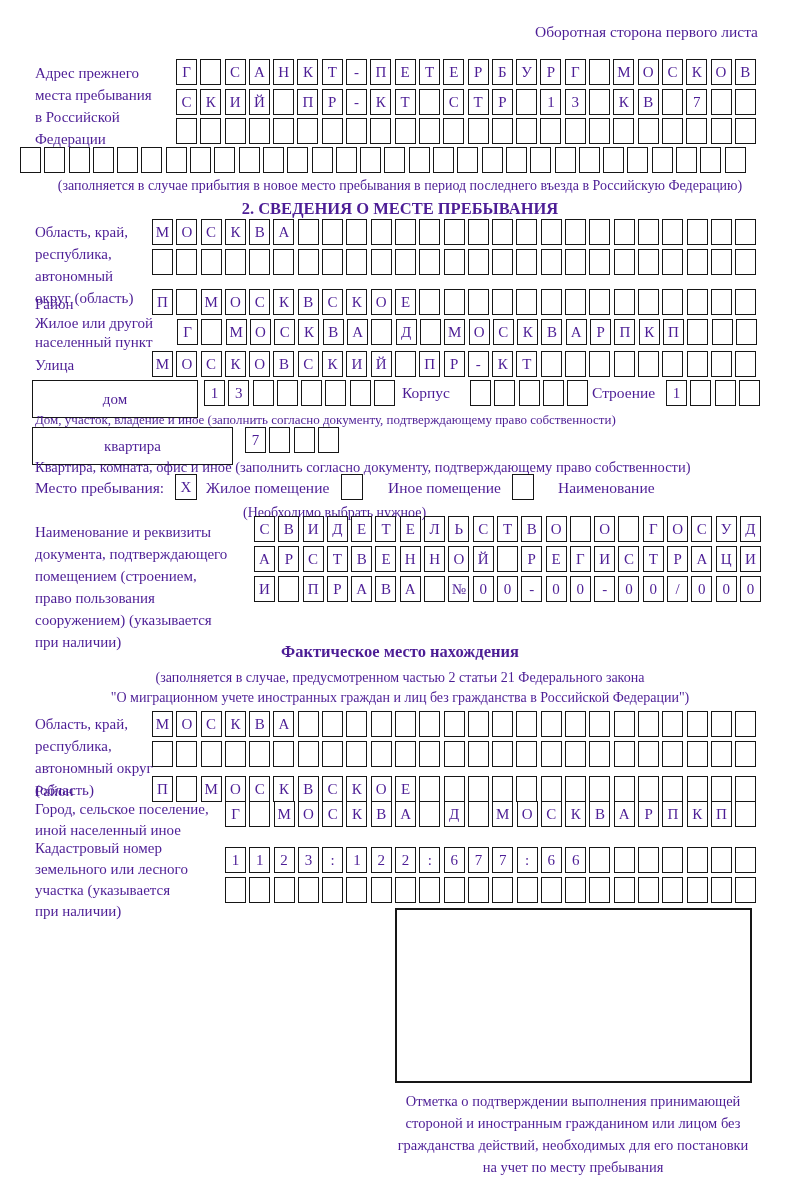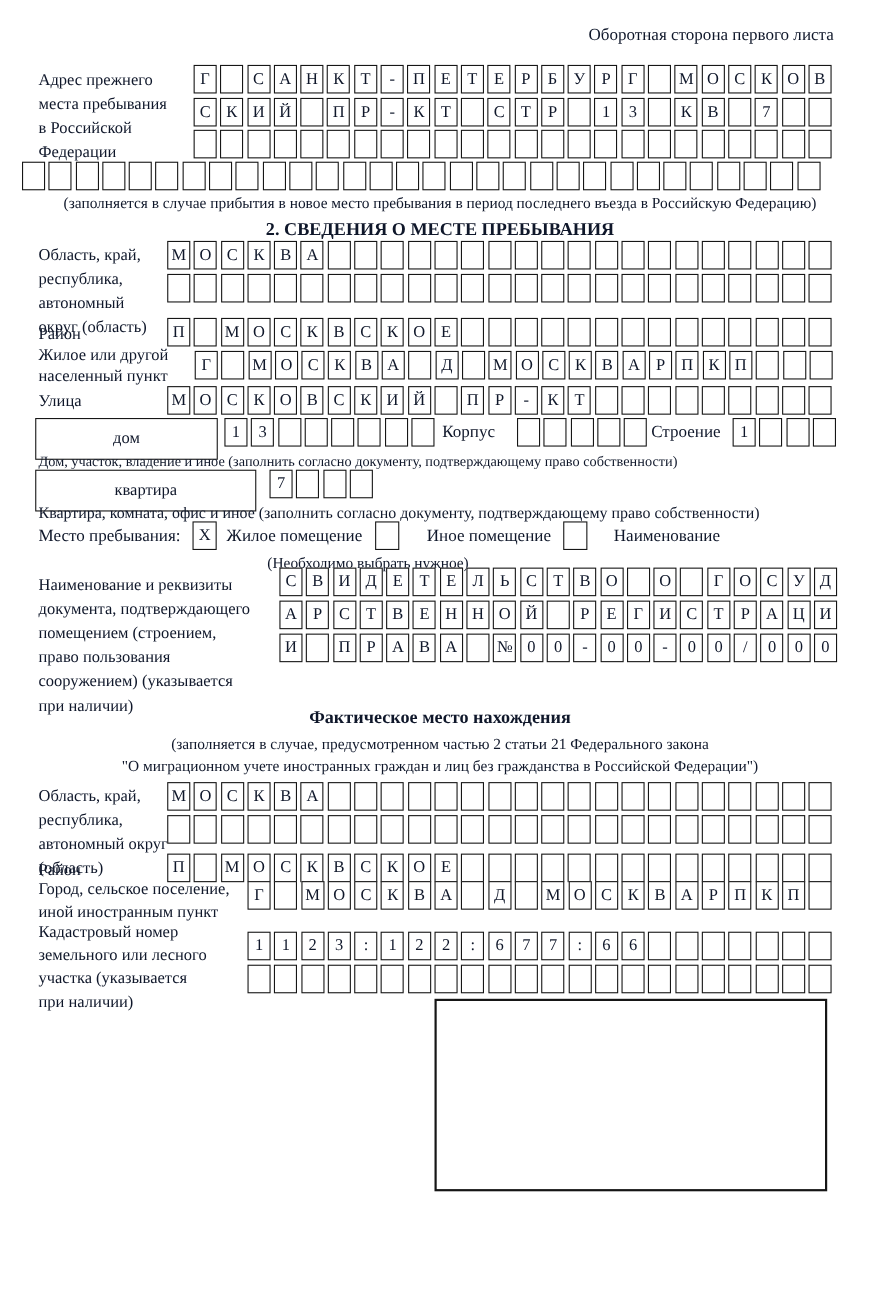--- a/index.html
+++ b/index.html
@@ -1,17 +1,17 @@
 <!DOCTYPE html>
 <html><head>
 <meta charset="utf-8">
 <style>
   html,body{margin:0;padding:0;background:#e8e8e8;}
   .page{position:relative;width:800px;height:1180px;background:#ffffff;margin:0 auto;
-        font-family:"Liberation Serif","DejaVu Serif",serif;color:#0f172a;overflow:hidden;}
+        font-family:"Liberation Serif","DejaVu Serif",serif;color:#4c1d95;overflow:hidden;}
   .abs{position:absolute;white-space:nowrap;}
   .txt{font-size:15.5px;line-height:20px;}
   .lbl{position:absolute;font-size:15px;line-height:22px;white-space:nowrap;}
   .lbl.tight{line-height:19px;}
   .lbl.mid{line-height:21px;}
   .cells{position:absolute;display:flex;gap:3.3px;}
   .cell{box-sizing:border-box;width:21px;height:26px;border:1.6px solid #161616;
         display:flex;align-items:center;justify-content:center;
         font-size:15px;font-weight:normal;background:#fff;flex:0 0 auto;}
   .widebox{position:absolute;box-sizing:border-box;height:38px;border:1.6px solid #161616;
@@ -514,21 +514,21 @@
       <span class="cell"></span>
       <span class="cell"></span>
       <span class="cell"></span>
       <span class="cell"></span>
       <span class="cell"></span>
       <span class="cell"></span>
     </div>
 
   <div class="lbl mid" style="left:35px;top:799px">
     <div>Город, сельское поселение,</div>
-    <div>иной иностранным пункт</div>
+    <div>иной населенный иное</div>
   </div>
   <div class="cells" style="left:225px;top:801px">
       <span class="cell">Г</span>
       <span class="cell"></span>
       <span class="cell">М</span>
       <span class="cell">О</span>
       <span class="cell">С</span>
       <span class="cell">К</span>
       <span class="cell">В</span>
       <span class="cell">А</span>
@@ -597,14 +597,20 @@
       <span class="cell"></span>
       <span class="cell"></span>
       <span class="cell"></span>
       <span class="cell"></span>
       <span class="cell"></span>
       <span class="cell"></span>
       <span class="cell"></span>
     </div>
 
   <div class="stampbox" style="left:395px;top:908px;width:357px;height:175px"></div>
+  <div class="stampnote" style="left:373px;top:1090px;width:400px">
+    <div>Отметка о подтверждении выполнения принимающей</div>
+    <div>стороной и иностранным гражданином или лицом без</div>
+    <div>гражданства действий, необходимых для его постановки</div>
+    <div>на учет по месту пребывания</div>
+  </div>
 
 </div>
 
 </body></html>

